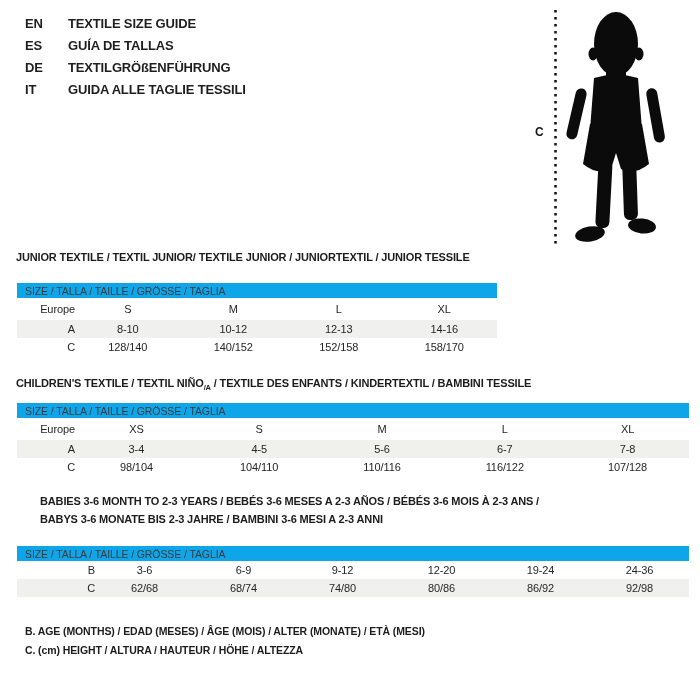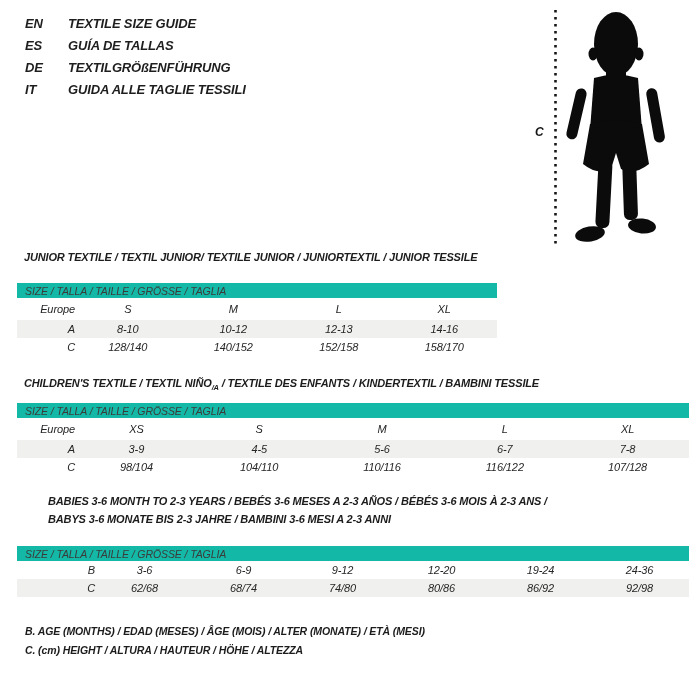--- a/index.html
+++ b/index.html
@@ -1,40 +1,40 @@
 <!DOCTYPE html>
 <html><head>
 <meta charset="utf-8">
 <style>
   * { margin:0; padding:0; box-sizing:border-box; }
   html,body { width:700px; height:700px; background:#ffffff; overflow:hidden;
               font-family:"Liberation Sans", sans-serif; color:#1e1e1e; }
-  .page { position:relative; width:700px; height:700px; background:#ffffff;font-style:italic; }
+  .page { position:relative; width:700px; height:700px; background:#ffffff; }
 
   
   .lang-list { position:absolute; left:25px; top:12px; }
   .lang-row { display:flex; height:22px; align-items:center;
               font-weight:700; font-size:13px; letter-spacing:-0.15px; }
   .lang-code { width:43px; }
 
   
   .figure-svg { position:absolute; left:540px; top:6px; }
   .measure-label { position:absolute; left:535px; top:125px;
                    font-size:12px; font-weight:600; color:#161616; }
 
   
-  .table-title { position:absolute; left:24px; font-size:11px; font-weight:700;
+  .table-title { position:absolute; left:16px; font-size:11px; font-weight:700;
                  letter-spacing:-0.15px; white-space:nowrap; color:#1c1c1c; }
   .table-title .sub { font-size:7.5px; vertical-align:sub; }
   .title-line { line-height:18px;margin-left:24px; }
 
   
   table.size-table { position:absolute; left:17px; border-collapse:collapse;
                      table-layout:fixed; }
-  table.size-table th.band { background:#14b8a6; font-weight:400; font-size:10.5px;
+  table.size-table th.band { background:#0ea5e9; font-weight:400; font-size:10.5px;
                      color:#3b3b3b; text-align:left; padding:0 0 0 8px; height:15px;
                      letter-spacing:-0.1px; }
   table.size-table td { font-size:11px; text-align:center; padding:0; height:18px;
                      color:#262626; letter-spacing:-0.1px; }
   table.size-table td.row-label { text-align:right; padding-left:8px; }
   table.size-table tr.shaded td { background:#f0f0ee; }
   table.size-table tr.r-europe td { height:22px; }
 
   
   .footnotes { position:absolute; left:25px; top:622px; }
@@ -138,21 +138,21 @@
     <tr class="r-europe">
       <td class="row-label">Europe</td>
       <td>XS</td>
       <td>S</td>
       <td>M</td>
       <td>L</td>
       <td>XL</td>
     </tr>
     <tr class="shaded">
       <td class="row-label">A</td>
-      <td>3-9</td>
+      <td>3-4</td>
       <td>4-5</td>
       <td>5-6</td>
       <td>6-7</td>
       <td>7-8</td>
     </tr>
     <tr>
       <td class="row-label">C</td>
       <td>98/104</td>
       <td>104/110</td>
       <td>110/116</td>

